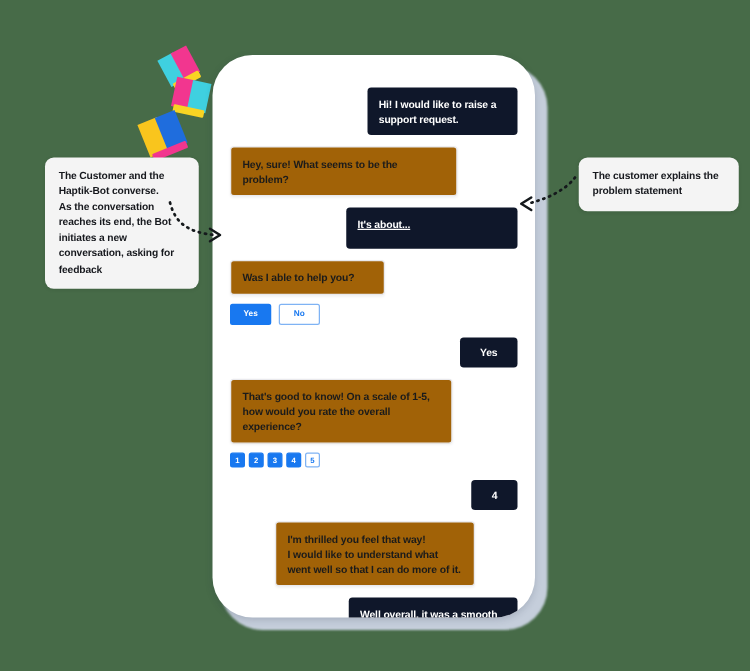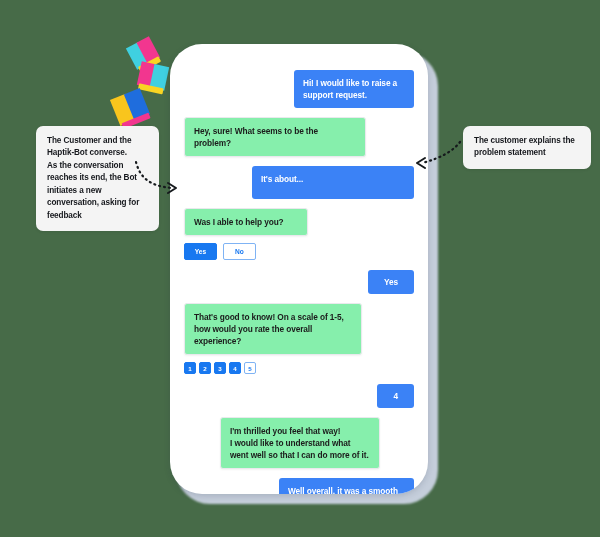--- a/index.html
+++ b/index.html
@@ -39,31 +39,31 @@
 
   .row{display:flex;margin-bottom:9px;}
   .row.left{justify-content:flex-start;}
   .row.right{justify-content:flex-end;}
 
   .bubble{
     font-size:8.3px;line-height:1.45;font-weight:700;
     padding:7px 9px;box-sizing:border-box;letter-spacing:-.1px;
   }
   .bubble.bot{
-    background:#86efac;color:#1b1b1b;border:1px solid #e9e9ed;border-radius:3px;
+    background:#a16207;color:#1b1b1b;border:1px solid #e9e9ed;border-radius:3px;
     box-shadow:0 1px 2px rgba(30,30,40,.06);
   }
   .bubble.user{
-    background:#3b82f6;color:#ffffff;border-radius:3px;
+    background:#0f172a;color:#ffffff;border-radius:3px;
   }
 
   
   .w-b1{width:120px;}
   .w-b2{width:182px;}
-  .w-b3{width:162px;height:33px;display:flex;align-items:flex-start;}
+  .w-b3{width:137px;height:33px;display:flex;align-items:flex-start;text-decoration:underline;}
   .w-b4{width:124px;}
   .w-b5{width:178px;}
   .w-b6{width:160px;margin-left:36px;}
   .w-b7{width:135px;}
   .chip{padding:6px 16px;text-align:center;}
 
   
   .qr-row{display:flex;gap:6px;margin:-2px 0 10px 0;}
   .qr{
     font-size:6.6px;font-weight:700;border-radius:2px;

